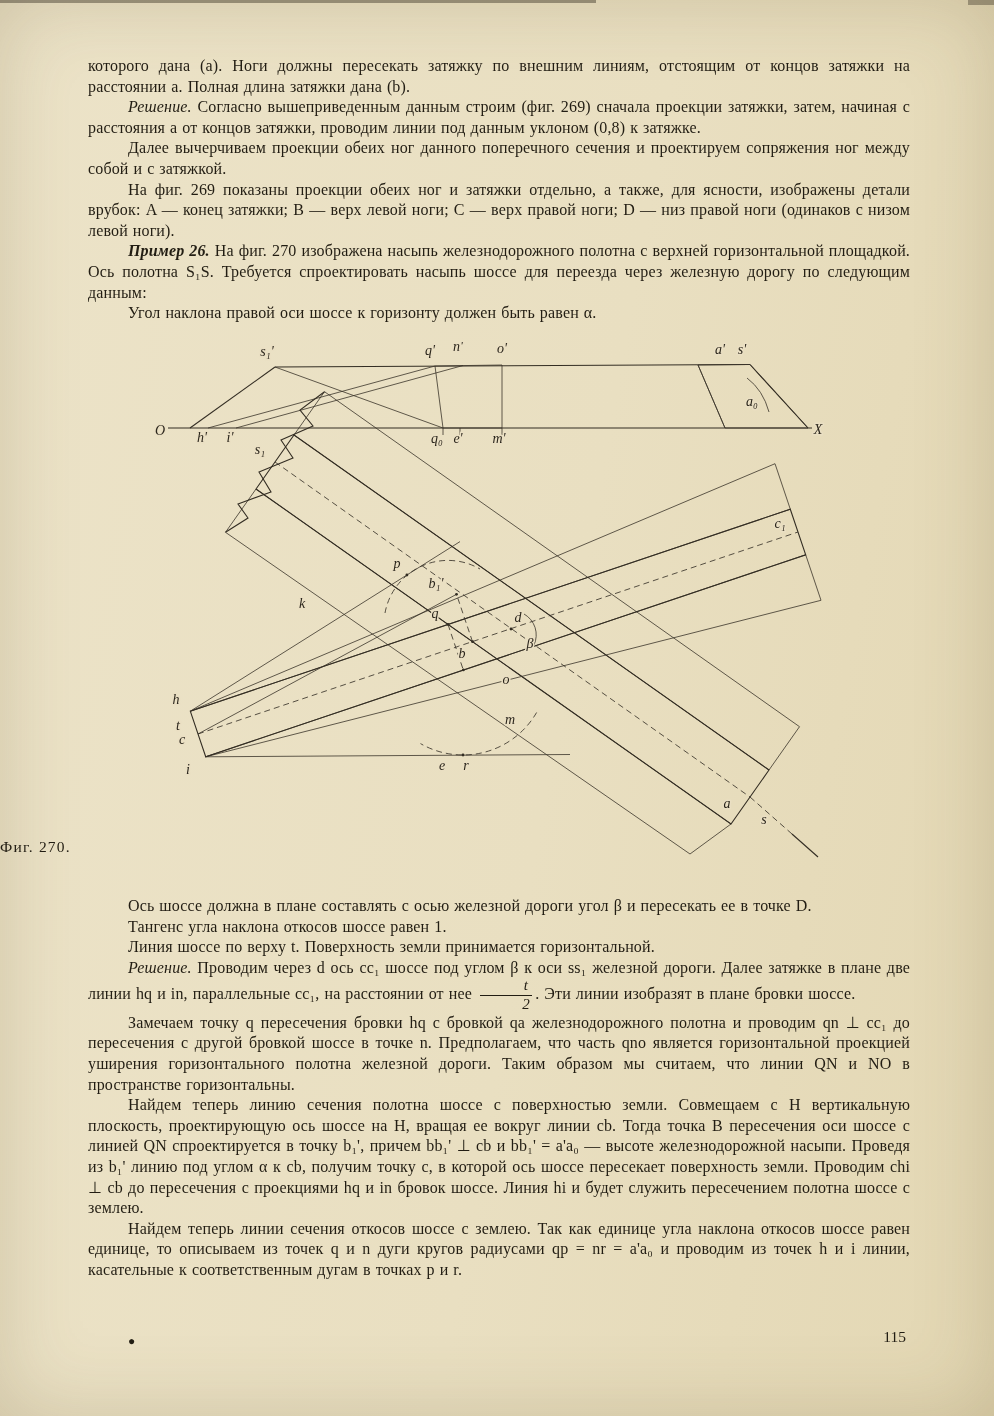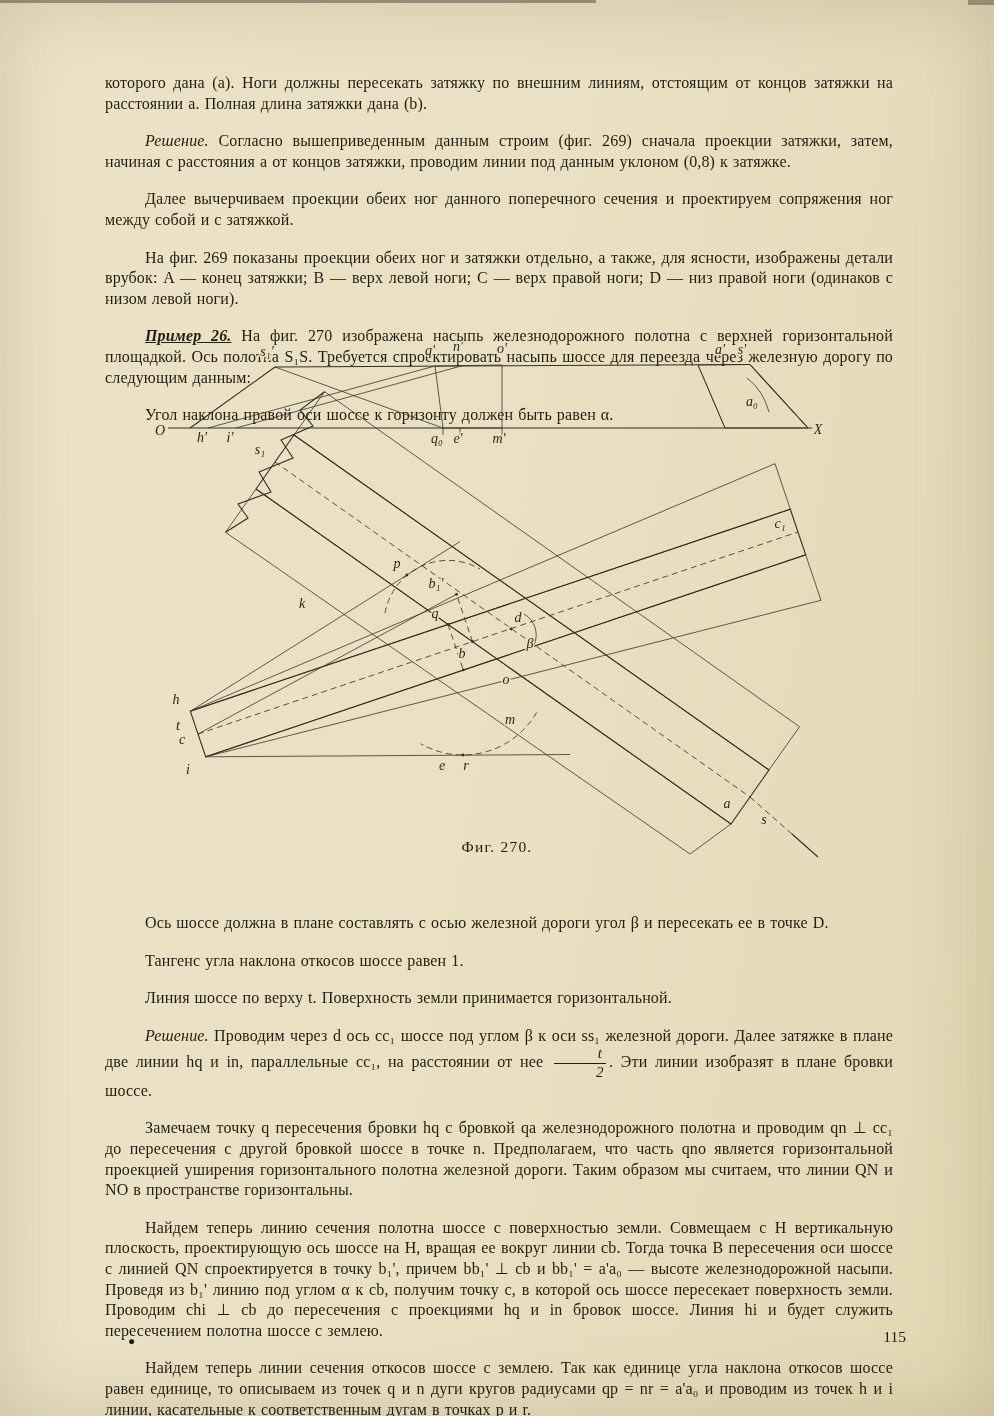--- a/index.html
+++ b/index.html
@@ -8,30 +8,30 @@
   body{font-family:"Liberation Serif",serif;}
   .page{position:relative;width:994px;height:1416px;overflow:hidden;color:#241f15;
         background:linear-gradient(100deg,#ece3c8 0%,#e9dfc1 55%,#e3d7b3 100%);}
   .page .vignette{position:absolute;inset:0;box-shadow:inset 0 0 80px rgba(105,85,45,.22);pointer-events:none;}
   .edge-top{position:absolute;top:0;left:0;width:60%;height:3px;background:rgba(40,32,20,.40);}
   .edge-corner{position:absolute;top:0;right:0;width:26px;height:5px;background:rgba(40,32,20,.35);}
   .text-block{position:absolute;left:88px;right:84px;text-align:justify;
               font-size:16px;line-height:20.6px;letter-spacing:.15px;word-spacing:.8px;color:#221d13;}
   .text-top{top:56px;}
   .text-bottom{top:896px;}
-  .text-block p{margin:17px;}
+  .text-block p{margin:0;}
   .text-block p.ind{text-indent:40px;}
   .lead{font-style:italic;}
-  .lead-bold{font-style:italic;font-weight:bold;text-decoration:underline;}
+  .lead-bold{font-style:italic;font-weight:bold;}
   .frac{display:inline-flex;flex-direction:column;align-items:center;vertical-align:middle;
         font-style:italic;line-height:1.05;margin:0 3px;font-size:15px;}
   .frac .num{border-bottom:1.2px solid currentColor;padding:0 4px 1px;}
   .frac .den{padding-top:1px;}
   .figure{position:absolute;left:150px;top:342px;width:830px;height:520px;}
-  .caption{position:absolute;top:838px;left:0;width:100%;text-align:center;
+  .caption{position:absolute;top:838px;left:0;width:100%;
            font-size:15.5px;letter-spacing:1.2px;color:#221d13;}
   .pagenum{position:absolute;top:1328px;right:88px;font-size:15.5px;font-weight:normal;color:#221d13;}
   .printmark{position:absolute;top:1334px;left:128px;font-size:12px;color:#221d13;}
   svg .ink{stroke:#332d23;fill:none;stroke-width:1.1;}
   svg .thin{stroke:#3a342a;fill:none;stroke-width:.8;}
   svg .dash{stroke:#3a342a;fill:none;stroke-width:.85;stroke-dasharray:6 4;}
   svg text{font-family:"Liberation Serif",serif;font-style:italic;font-size:14px;fill:#2b261c;
            text-anchor:middle;paint-order:stroke;stroke:#eadfc3;stroke-width:3px;stroke-linejoin:round;}
 </style>
 </head>

